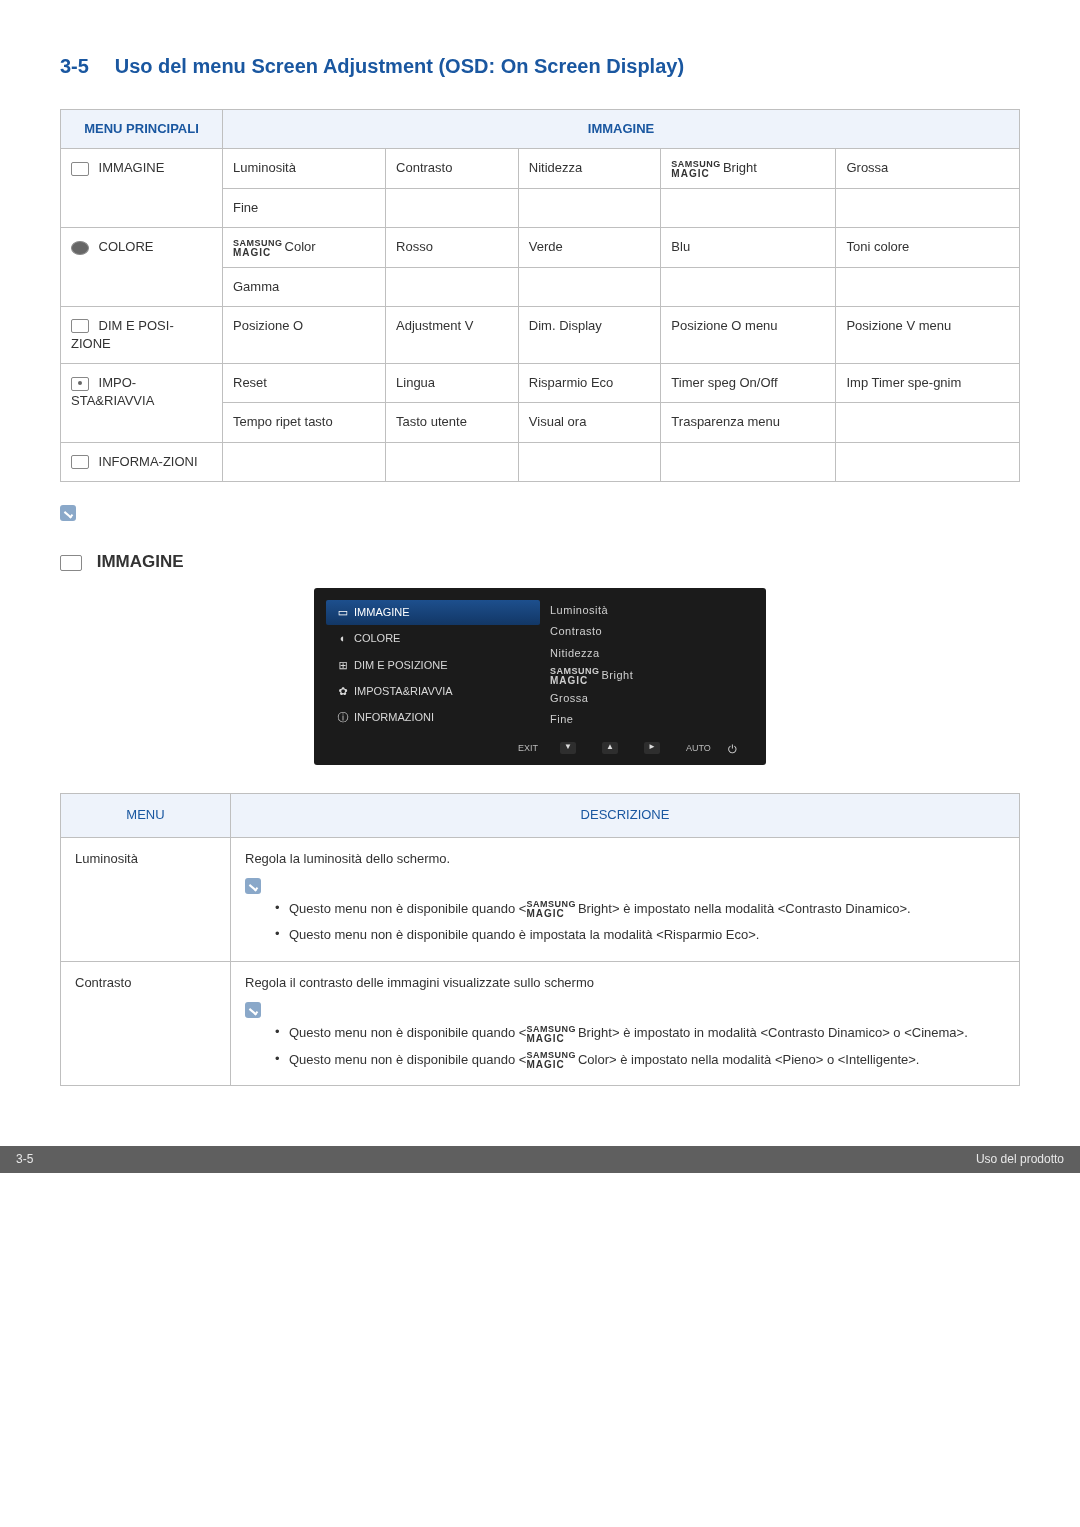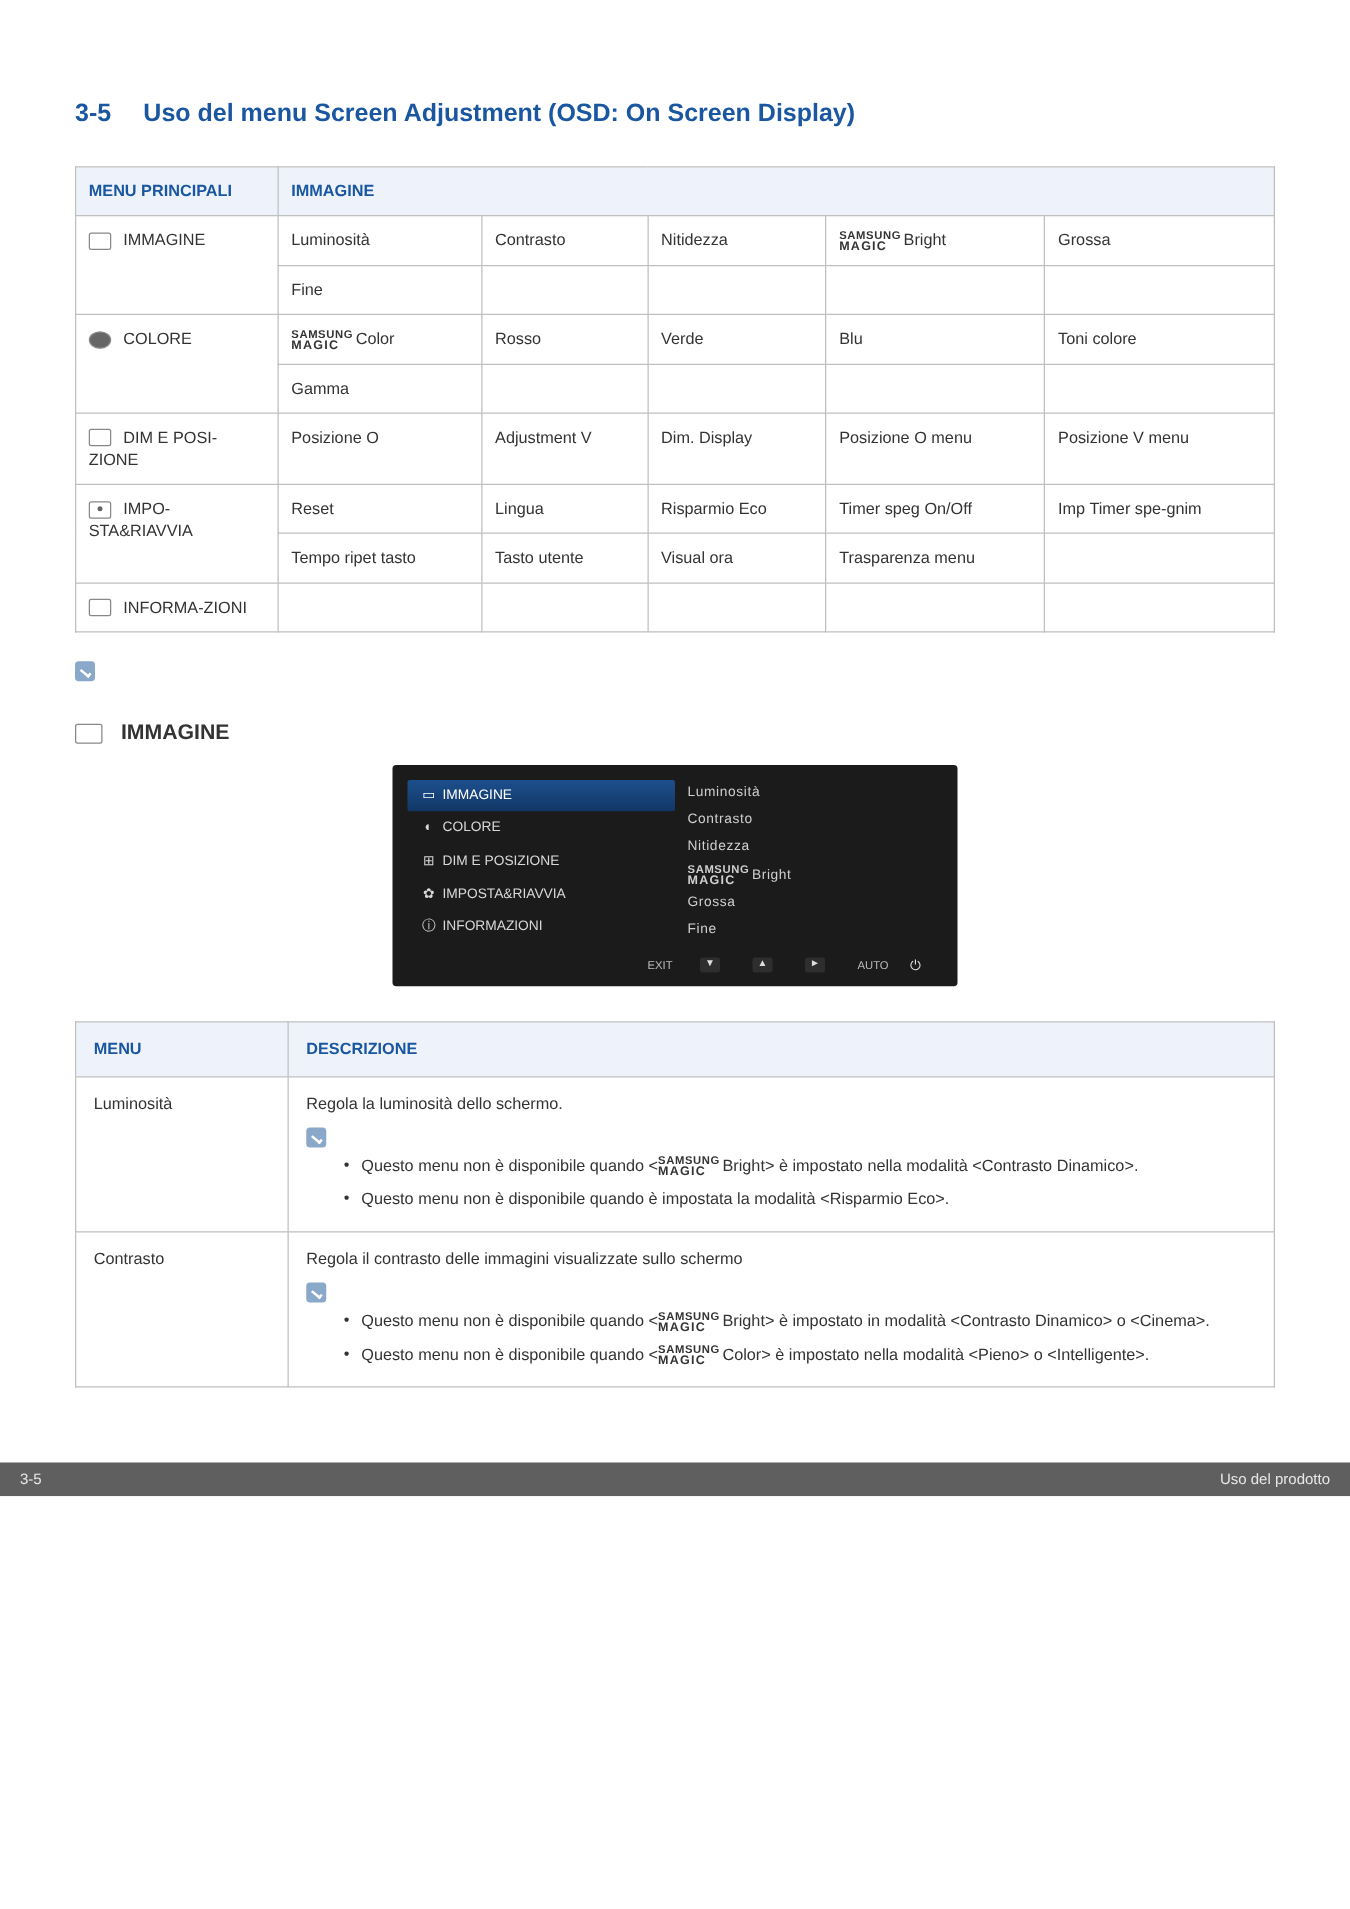--- a/index.html
+++ b/index.html
@@ -5,21 +5,21 @@
   * { box-sizing: border-box; margin: 0; padding: 0; }
   body {
     font-family: Arial, Helvetica, sans-serif;
     background: #fff;
     color: #333;
     width: 1080px;
     margin: 0 auto;
     font-size: 14px;
     line-height: 1.4;
   }
-  .page { padding: 68px 60px 0 60px; }
+  .page { padding: 44px 60px 0 60px; }
   .sec-num { color: #1a57a0; font-weight: 600; font-size: 20px; margin-right: 18px; }
   .sec-title { color: #1a57a0; font-weight: 600; font-size: 20px; }
   h1.title-line { margin-bottom: 26px; }
   .subtitle { font-size: 14px; margin-bottom: 18px; }
   .subtitle .bold { font-weight: 600; }
 
   table.menu-table {
     width: 100%;
     border-collapse: collapse;
     margin-bottom: 22px;
@@ -28,21 +28,21 @@
     border: 1px solid #bfbfbf;
     padding: 10px 10px;
     font-size: 13px;
     text-align: left;
     vertical-align: top;
   }
   table.menu-table th {
     background: #eef3fb;
     color: #1a57a0;
     font-weight: 600;
-    text-align: left;
+    text-align: center;
   }
   .menu-col { width: 162px; }
   .icon-box {
     display: inline-block;
     width: 18px; height: 14px;
     border: 1px solid #888;
     vertical-align: middle;
     margin-right: 6px;
     border-radius: 2px;
     position: relative;
@@ -158,22 +158,22 @@
   }
   table.desc-table th, table.desc-table td {
     border: 1px solid #bfbfbf;
     padding: 12px 14px;
     font-size: 13px;
     vertical-align: top;
   }
   table.desc-table th {
     background: #eef3fb;
     color: #1a57a0;
-    font-weight: 700;
-    text-align: left;
+    font-weight: 400;
+    text-align: center;
   }
   table.desc-table td.col-menu { width: 170px; }
   .desc-block { margin-top: 10px; }
   ul.bullets { list-style: none; padding-left: 30px; }
   ul.bullets li { position: relative; padding: 4px 0 4px 14px; }
   ul.bullets li::before {
     content: "•"; position: absolute; left: 0; top: 3px; color:#333;
   }
   .lead-note {
     display:inline-block; vertical-align: top;

